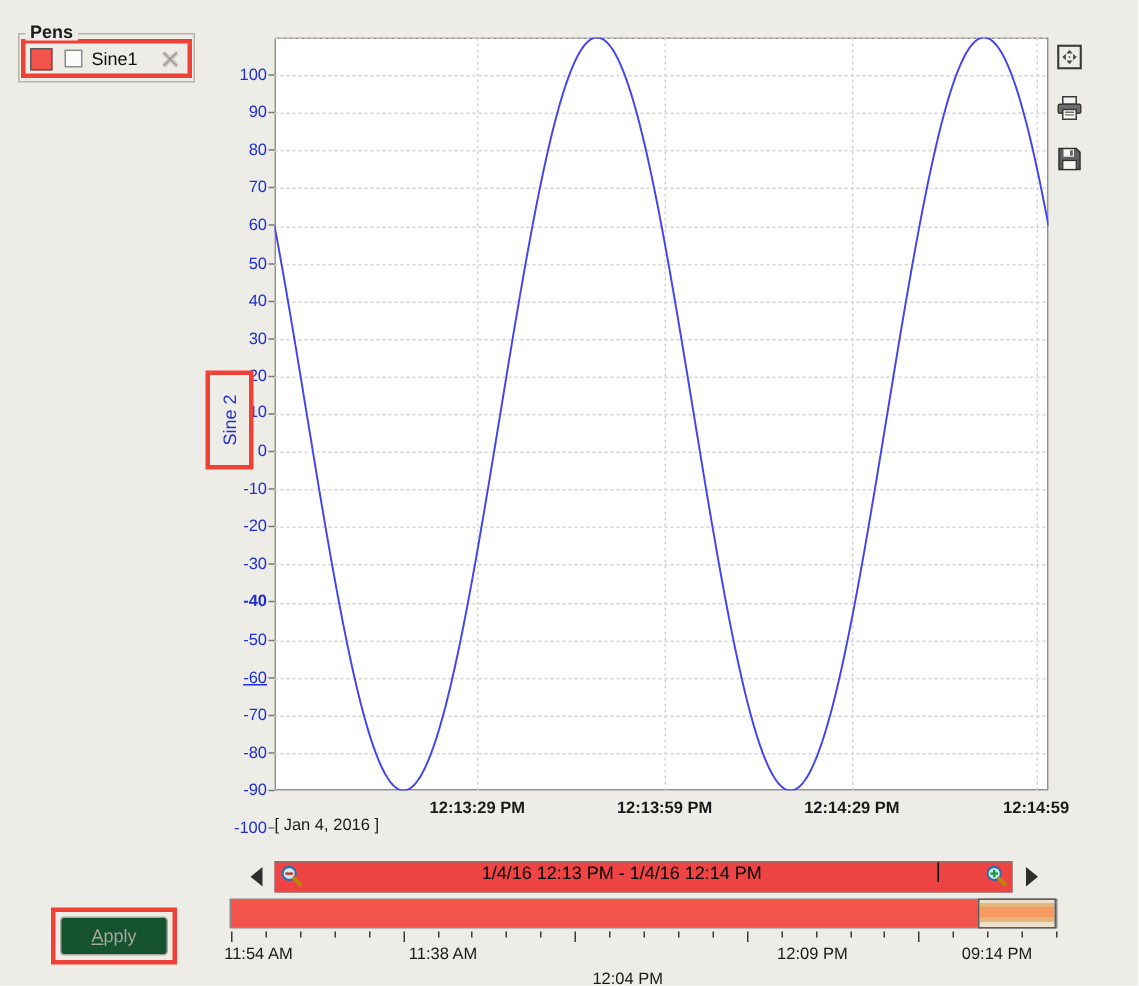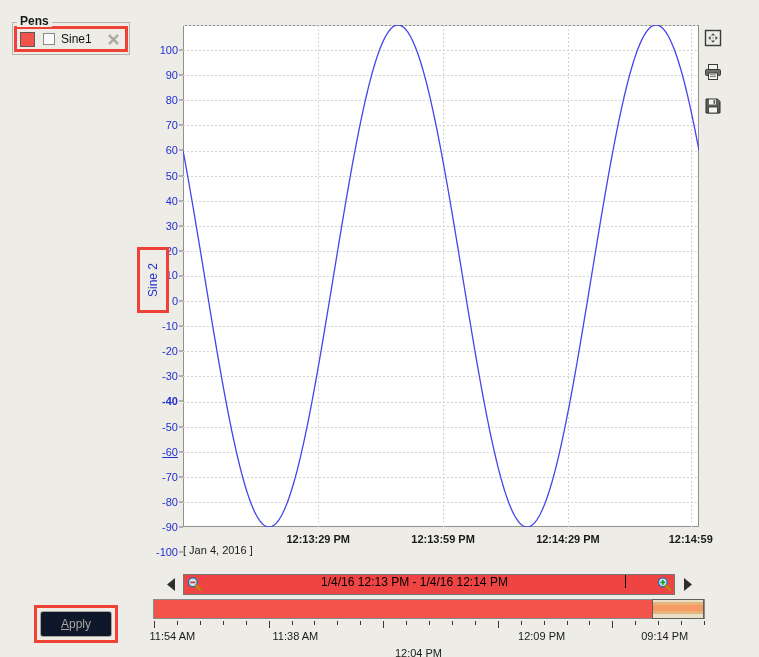--- a/index.html
+++ b/index.html
@@ -324,21 +324,21 @@
     box-sizing: border-box;
     display: flex;
     align-items: center;
     justify-content: center;
   }
   #apply-button {
     width: 70px;
     height: 24px;
     border: 1px solid #a9a59c;
     border-radius: 3px;
-    background: #0f172a;
+    background: #14532d;
     color: #a8a6a0;
     font-size: 12px;
     display: flex;
     align-items: center;
     justify-content: center;
   }
   #apply-label u { text-decoration: underline; }
 </style>
 </head>
 <body>

